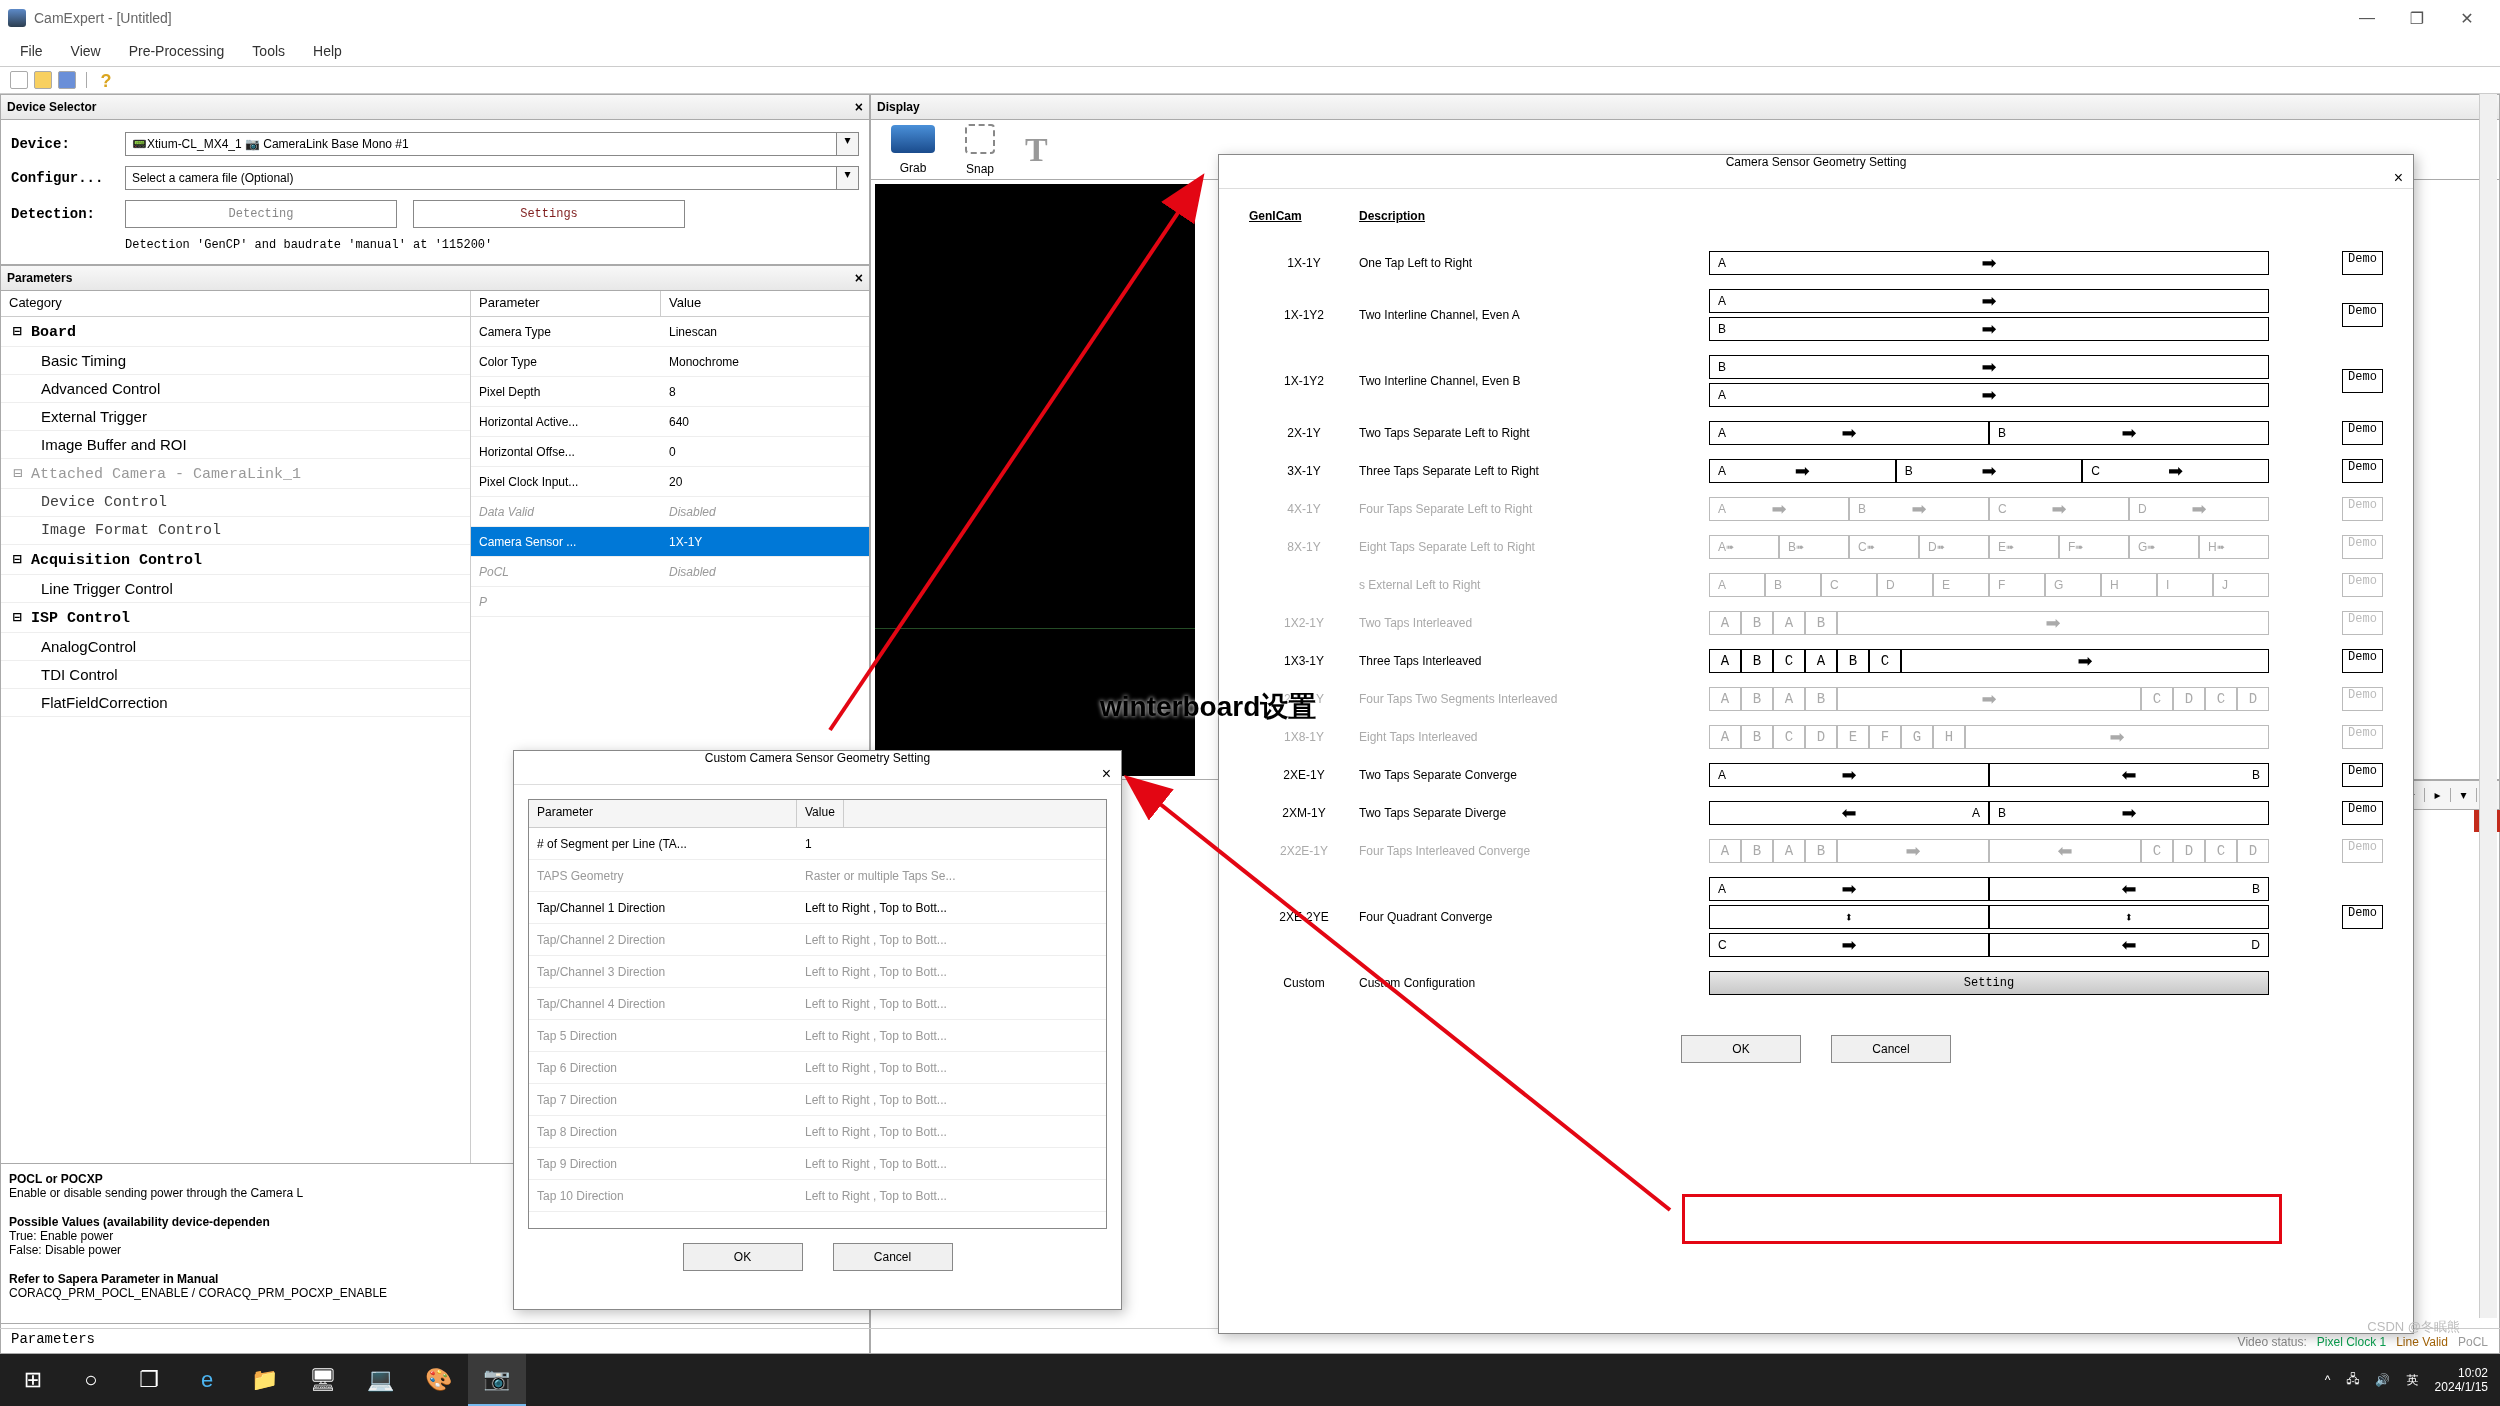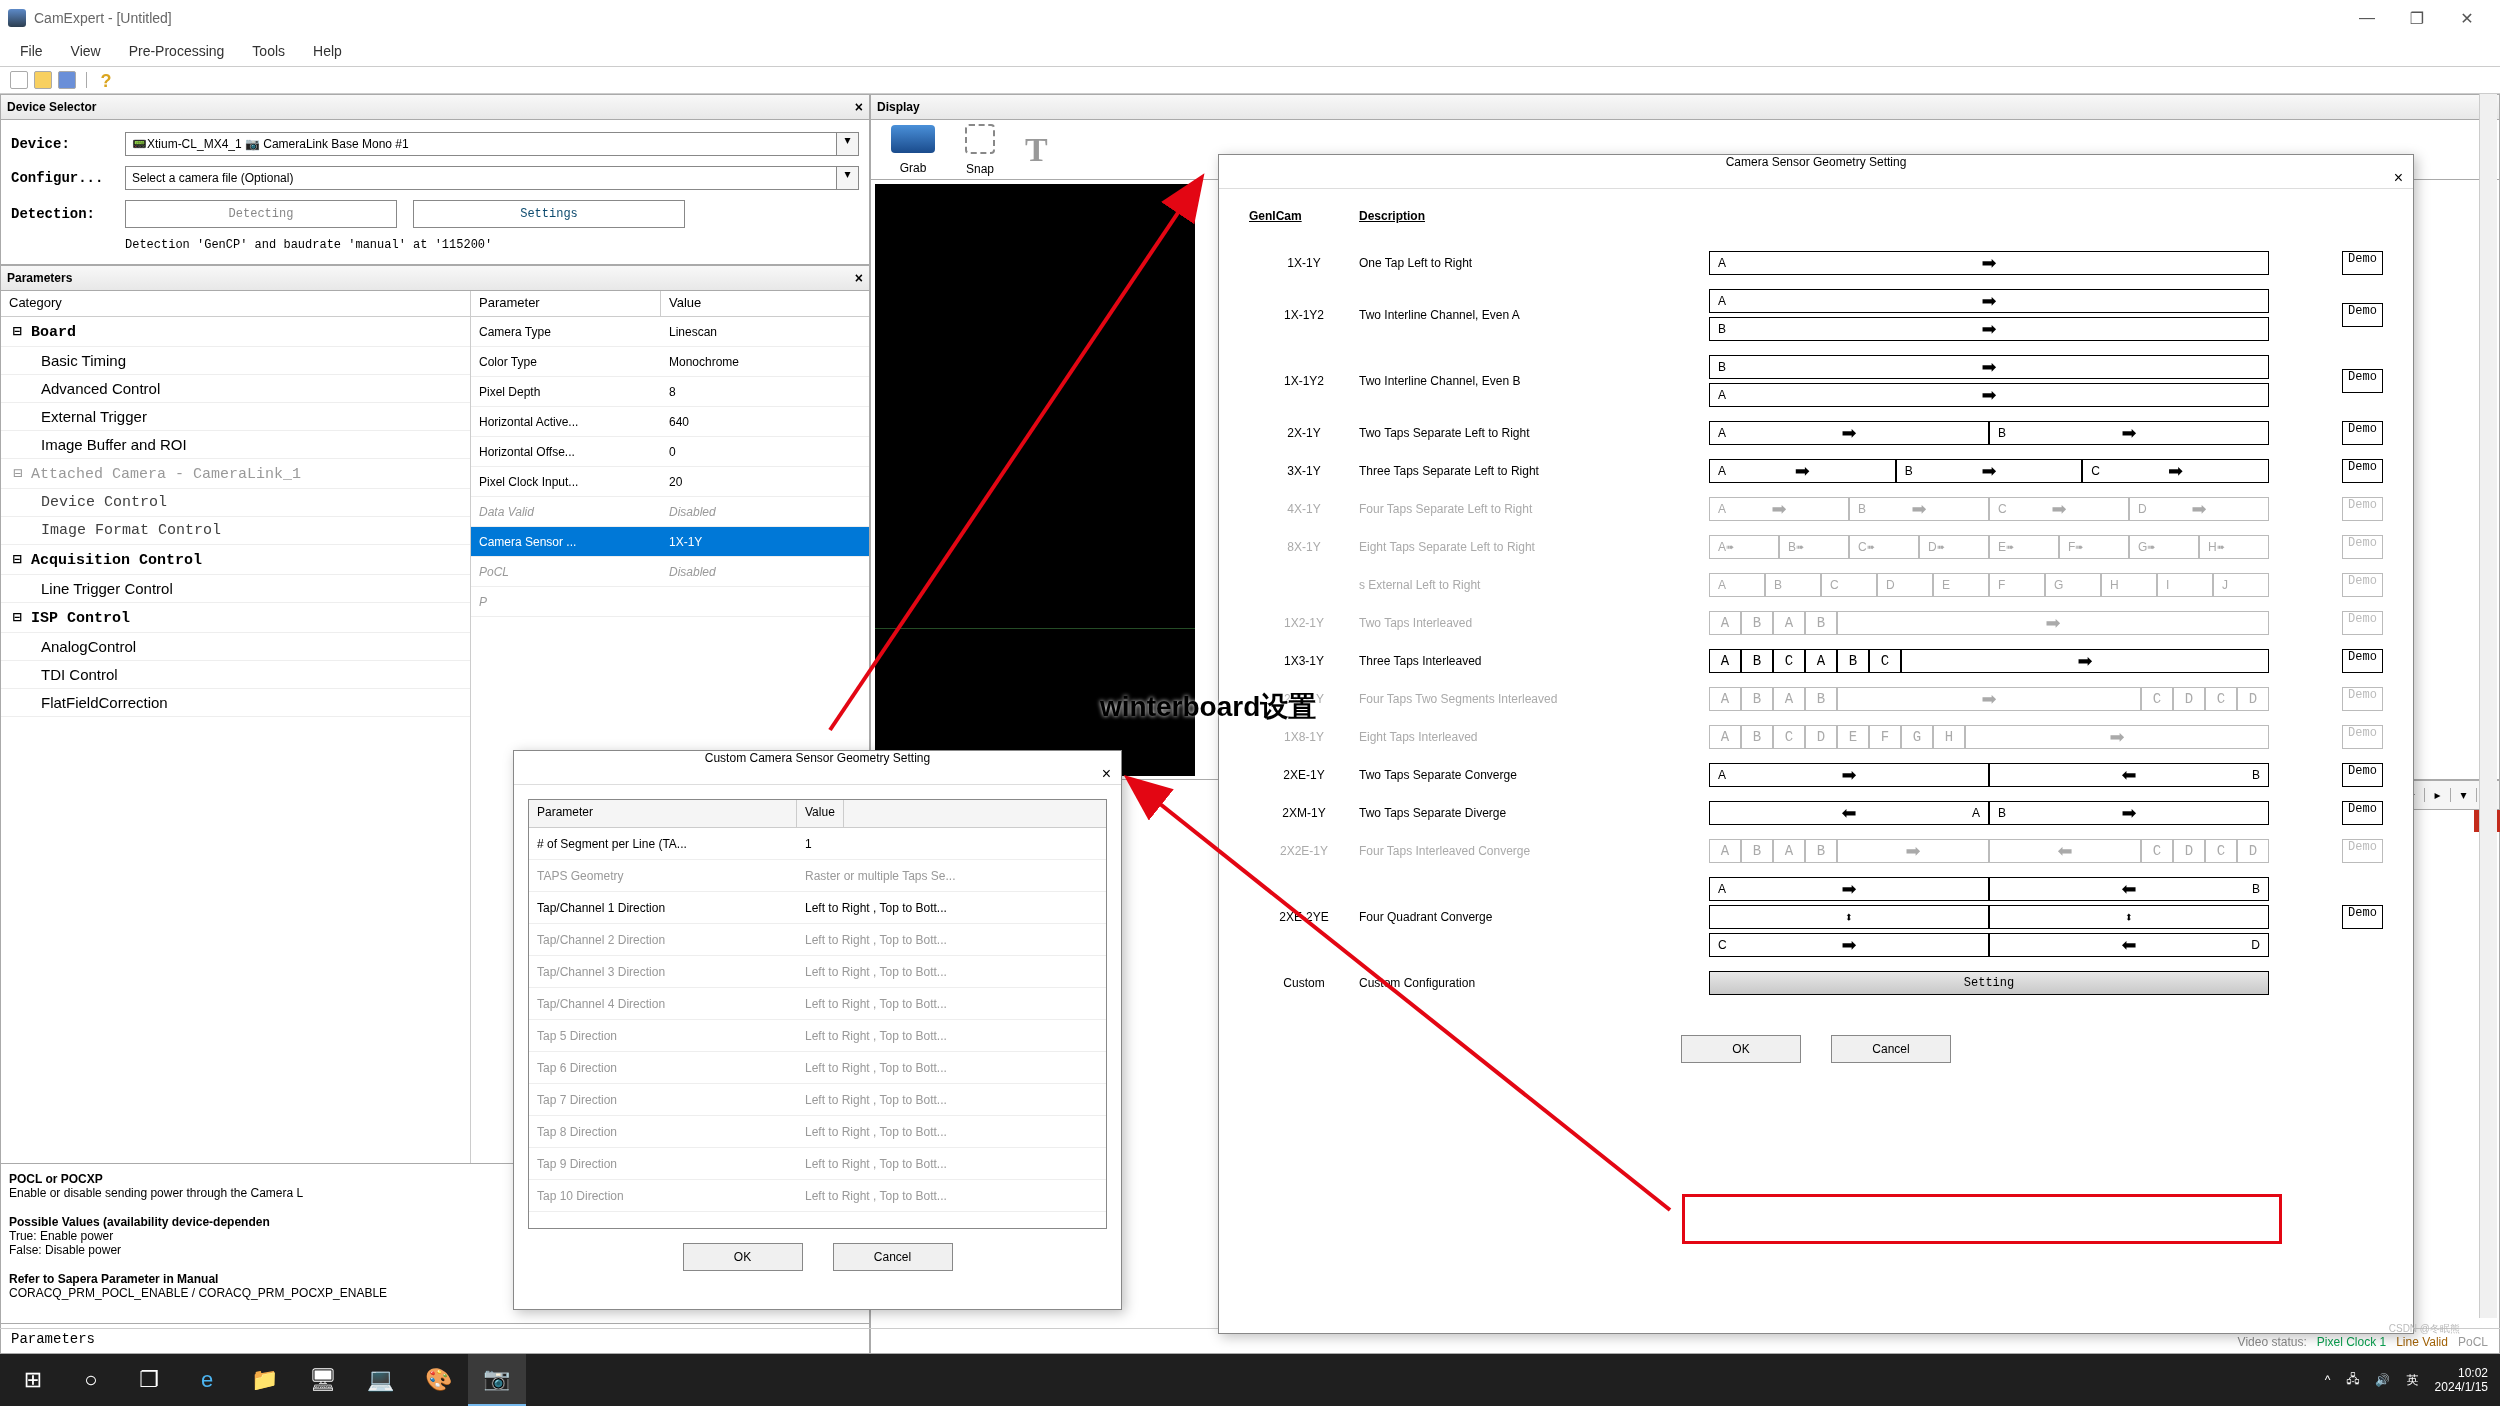--- a/index.html
+++ b/index.html
@@ -32,21 +32,21 @@
 .panel-h { height: 26px; background: linear-gradient(#f8f8f8,#e8e8e8); border: 1px solid #aaa; display: flex; align-items: center; padding: 0 6px; font-weight: bold; position: relative; }
 .panel-h .x { position: absolute; right: 6px; font-family: Arial; font-size: 14px; cursor: pointer; }
 
 
 .dev-sel { border: 1px solid #aaa; border-top: none; padding: 12px 10px; background: #fff; }
 .dev-row { display: flex; align-items: center; margin-bottom: 10px; }
 .dev-row .lab { width: 114px; font-family: "Courier New", monospace; font-size: 14px; font-weight: bold; }
 .dev-row .dd { flex: 1; height: 24px; border: 1px solid #888; background: #fff; display: flex; align-items: center; padding: 0 6px; font-family: "Courier New", monospace; position: relative; }
 .dev-row .dd .drop { position: absolute; right: 0; top: 0; width: 22px; height: 100%; border-left: 1px solid #888; text-align: center; background: #f5f5f5; }
 .dev-row .btn { height: 28px; border: 1px solid #888; background: #fff; padding: 0 40px; font-family: "Courier New", monospace; color: #888; }
-.dev-row .btn.en { color: #0c4a6e; }
+.dev-row .btn.en { color: #7f1d1d; }
 .det-txt { font-family: "Courier New", monospace; margin-left: 114px; margin-top: 6px; }
 
 
 .params { display: flex; flex: 1; border: 1px solid #aaa; border-top: none; overflow: hidden; }
 .cat-col { width: 470px; border-right: 1px solid #ccc; background: #fff; overflow-y: auto; }
 .cat-h { height: 26px; border-bottom: 1px solid #ccc; padding: 4px 8px; font-size: 13px; }
 .cat-item { padding: 5px 8px 5px 28px; font-size: 15px; border-bottom: 1px solid #eee; }
 .cat-item.l0 { padding-left: 12px; font-weight: bold; font-family: "Courier New", monospace; }
 .cat-item.l0::before { content: "⊟ "; }
 .cat-item.l1 { padding-left: 40px; }
@@ -137,21 +137,21 @@
 
 
 .taskbar { position: absolute; bottom: 0; left: 0; right: 0; height: 52px; background: #1f1f1f; display: flex; align-items: center; padding-left: 4px; }
 .taskbar .tb-btn { width: 58px; height: 52px; display: flex; align-items: center; justify-content: center; color: #fff; font-size: 22px; }
 .taskbar .tb-btn.active { background: #3a3a3a; border-bottom: 2px solid #76b9ed; }
 .taskbar .tray { margin-left: auto; display: flex; align-items: center; color: #fff; padding-right: 12px; gap: 16px; font-size: 13px; }
 
 
 .anno-arrow { position: absolute; z-index: 80; pointer-events: none; }
 .anno-text { position: absolute; z-index: 81; font-size: 28px; font-weight: bold; color: #000; text-shadow: 0 0 4px #fff; }
-.watermark { position: absolute; right: 40px; bottom: 70px; color: #bbb; font-size: 10px; z-index: 90; }
+.watermark { position: absolute; right: 40px; bottom: 70px; color: #bbb; font-size: 13px; z-index: 90; }
 .r-close { position: absolute; right: 30px; top: 720px; width: 26px; height: 22px; background: #c32b1b; color: #fff; text-align: center; line-height: 20px; font-size: 13px; }
 .r-scroll { position: absolute; right: 3px; top: 0; bottom: 36px; width: 18px; background: #f0f0f0; border-left: 1px solid #ccc; }
 </style>
 </head>
 <body>
 
 <div class="titlebar">
   <span class="ico"></span>
   <span class="title">CamExpert - [Untitled]</span>
   <span class="win-btn">—</span>

